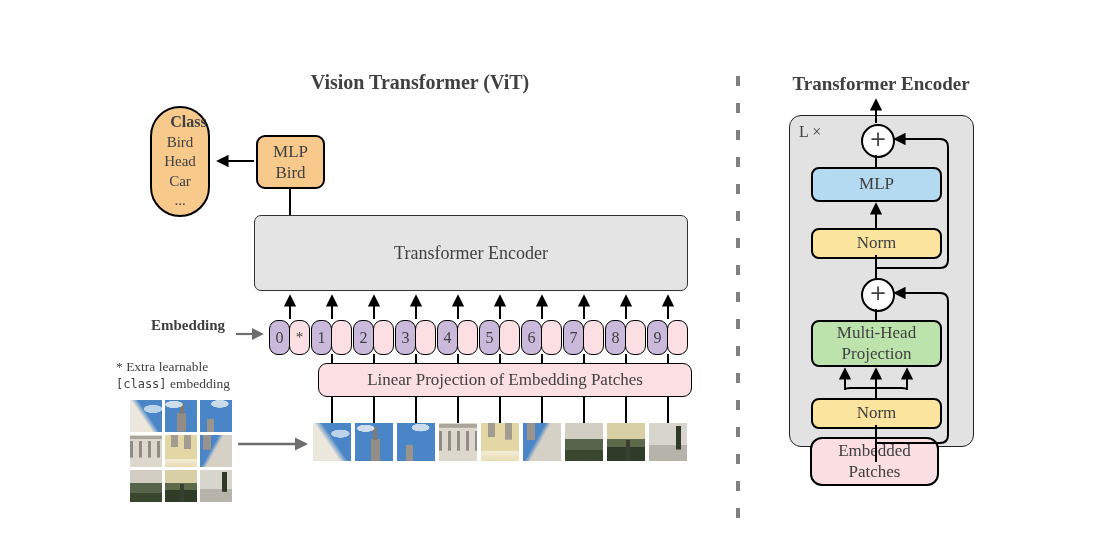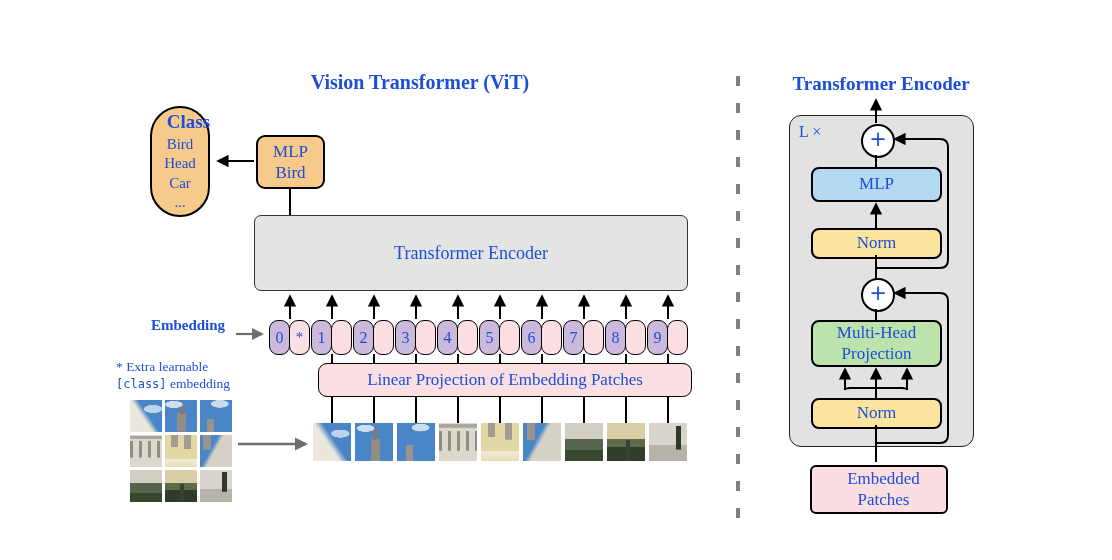--- a/index.html
+++ b/index.html
@@ -1,29 +1,29 @@
 <!DOCTYPE html>
 <html style="--orange: #f7c98b; --pink: #fbdfe2; --purple: #cbb9dc; --box_gray: #e4e4e4; --panel_gray: #e2e2e2; --blue: #b4daf2; --yellow: #fae49e; --green: #bce3ac; --pink_box: #fadee1; --arrow_gray: #6e6e6e;"><head>
 <meta charset="utf-8">
 <style>
   html,body{margin:0;padding:0;background:#fff;}
   #stage{
     position:relative;width:1112px;height:560px;background:#ffffff;overflow:hidden;
-    font-family:"Liberation Serif","DejaVu Serif",serif;color:#1d4ed8;
+    font-family:"Liberation Serif","DejaVu Serif",serif;color:#404040;
   }
   .abs{position:absolute;}
   .center{display:flex;align-items:center;justify-content:center;text-align:center;}
   .panel-title{font-weight:bold;font-size:20px;text-align:center;}
   
   #class-oval{
     left:150px;top:106px;width:56px;height:107px;background:var(--orange);
     border:2px solid #000;border-radius:30px;display:flex;flex-direction:column;
     align-items:center;justify-content:center;font-size:15px;line-height:1.3;
   }
-  #class-oval .hd{font-weight:bold;font-size:19px;margin-left:17px;}
+  #class-oval .hd{font-weight:bold;font-size:16px;margin-left:17px;}
   #mlp-head{
     left:256px;top:135px;width:65px;height:50px;background:var(--orange);
     border:2px solid #000;border-radius:9px;font-size:17px;line-height:1.25;
   }
   #encoder-box{
     left:254px;top:215px;width:432px;height:74px;background:var(--box_gray);
     border:1.6px solid #333;border-radius:7px;font-size:18px;
   }
   #lp-box{
     left:318px;top:363px;width:372px;height:32px;background:var(--pink);
@@ -62,22 +62,22 @@
   #repeat-label{left:799px;top:123px;font-size:16px;}
   .pluscircle{
     width:30px;height:30px;border:2px solid #000;border-radius:50%;background:#fff;
     font-size:21px;font-family:"DejaVu Sans",sans-serif;line-height:27px;text-align:center;z-index:3;
   }
   .rbox{border:2px solid #000;border-radius:8px;font-size:17px;line-height:1.2;z-index:2;}
   #r-mlp{left:811px;top:167px;width:127px;height:31px;background:var(--blue);}
   #r-norm1{left:811px;top:228px;width:127px;height:27px;background:var(--yellow);}
   #r-mha{left:811px;top:320px;width:127px;height:43px;background:var(--green);}
   #r-norm2{left:811px;top:398px;width:127px;height:27px;background:var(--yellow);}
-  #r-embed{left:810px;top:465px;width:125px;height:45px;background:var(--pink_box);
-    border-radius:6px;border-width:2.4px;padding-left:9px;}
+  #r-embed{left:810px;top:437px;width:125px;height:45px;background:var(--pink_box);
+    border-radius:12px;border-width:2.4px;}
   svg.overlay{position:absolute;left:0;top:0;pointer-events:none;z-index:4;}
 </style>
 </head>
 <body>
 
 <div id="stage">
 
   <div class="abs panel-title" style="left:220px;top:71px;width:400px;">Vision Transformer (ViT)</div>
 
   <div class="abs" id="class-oval">

